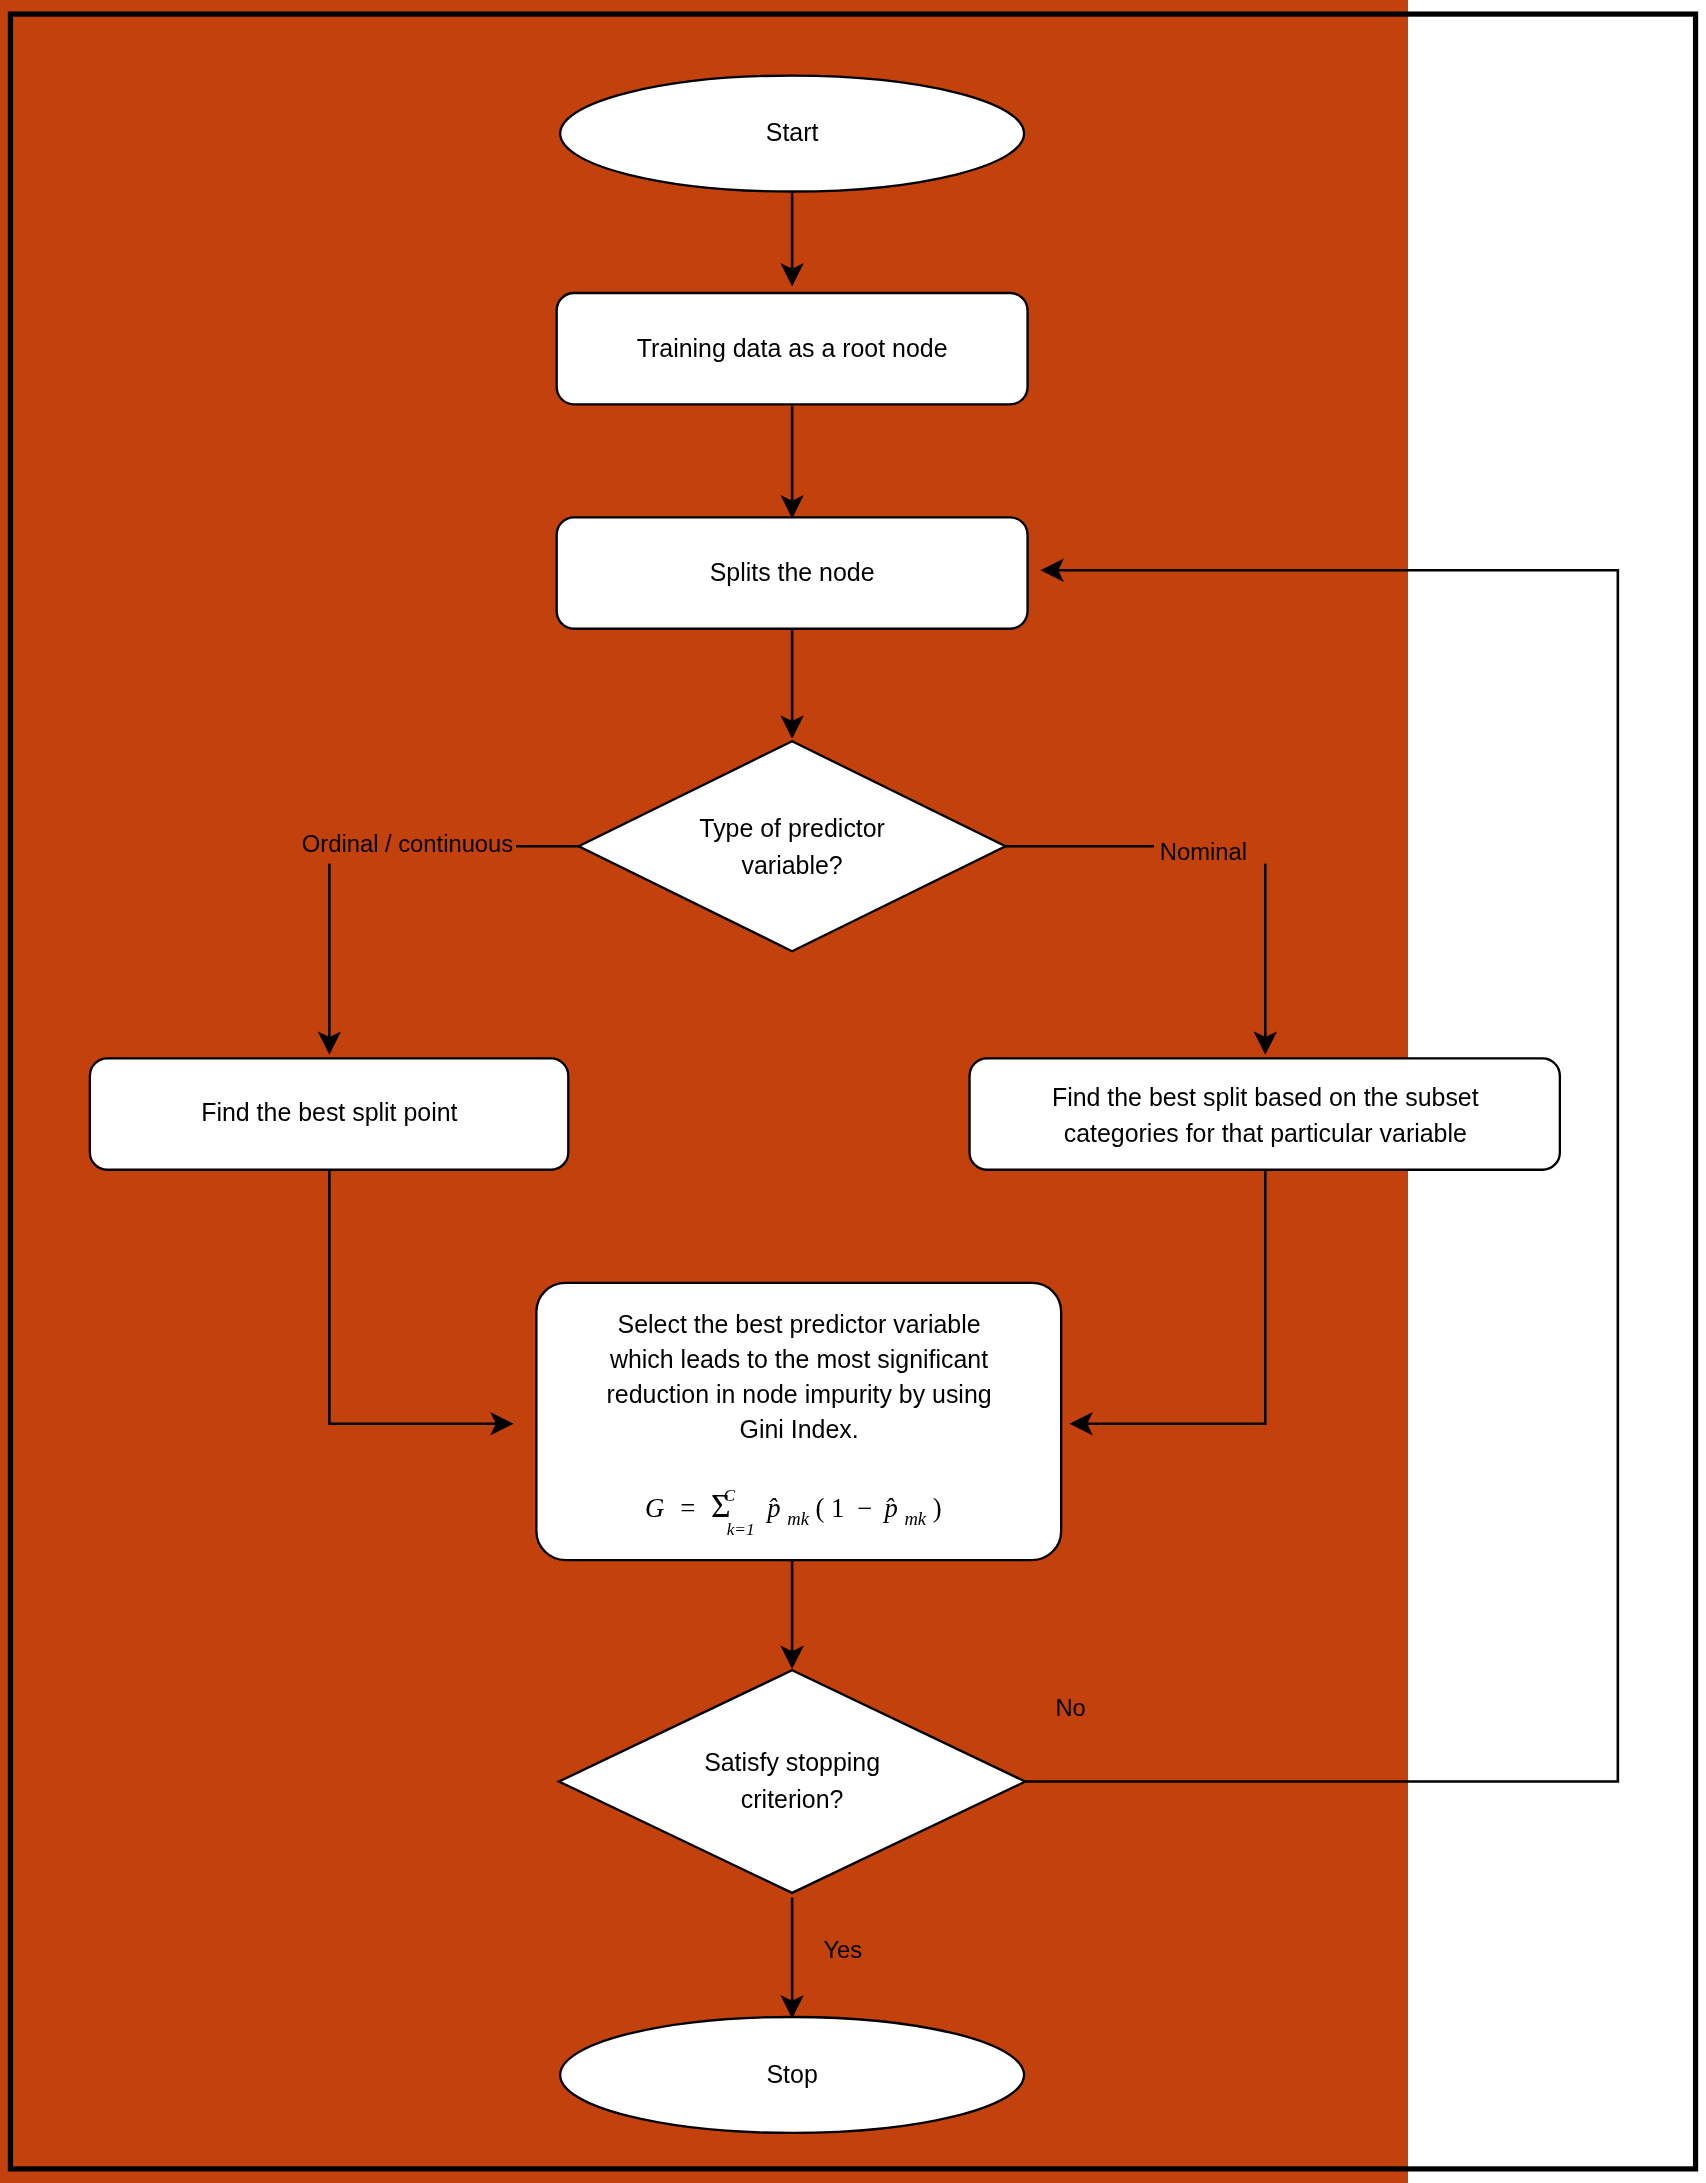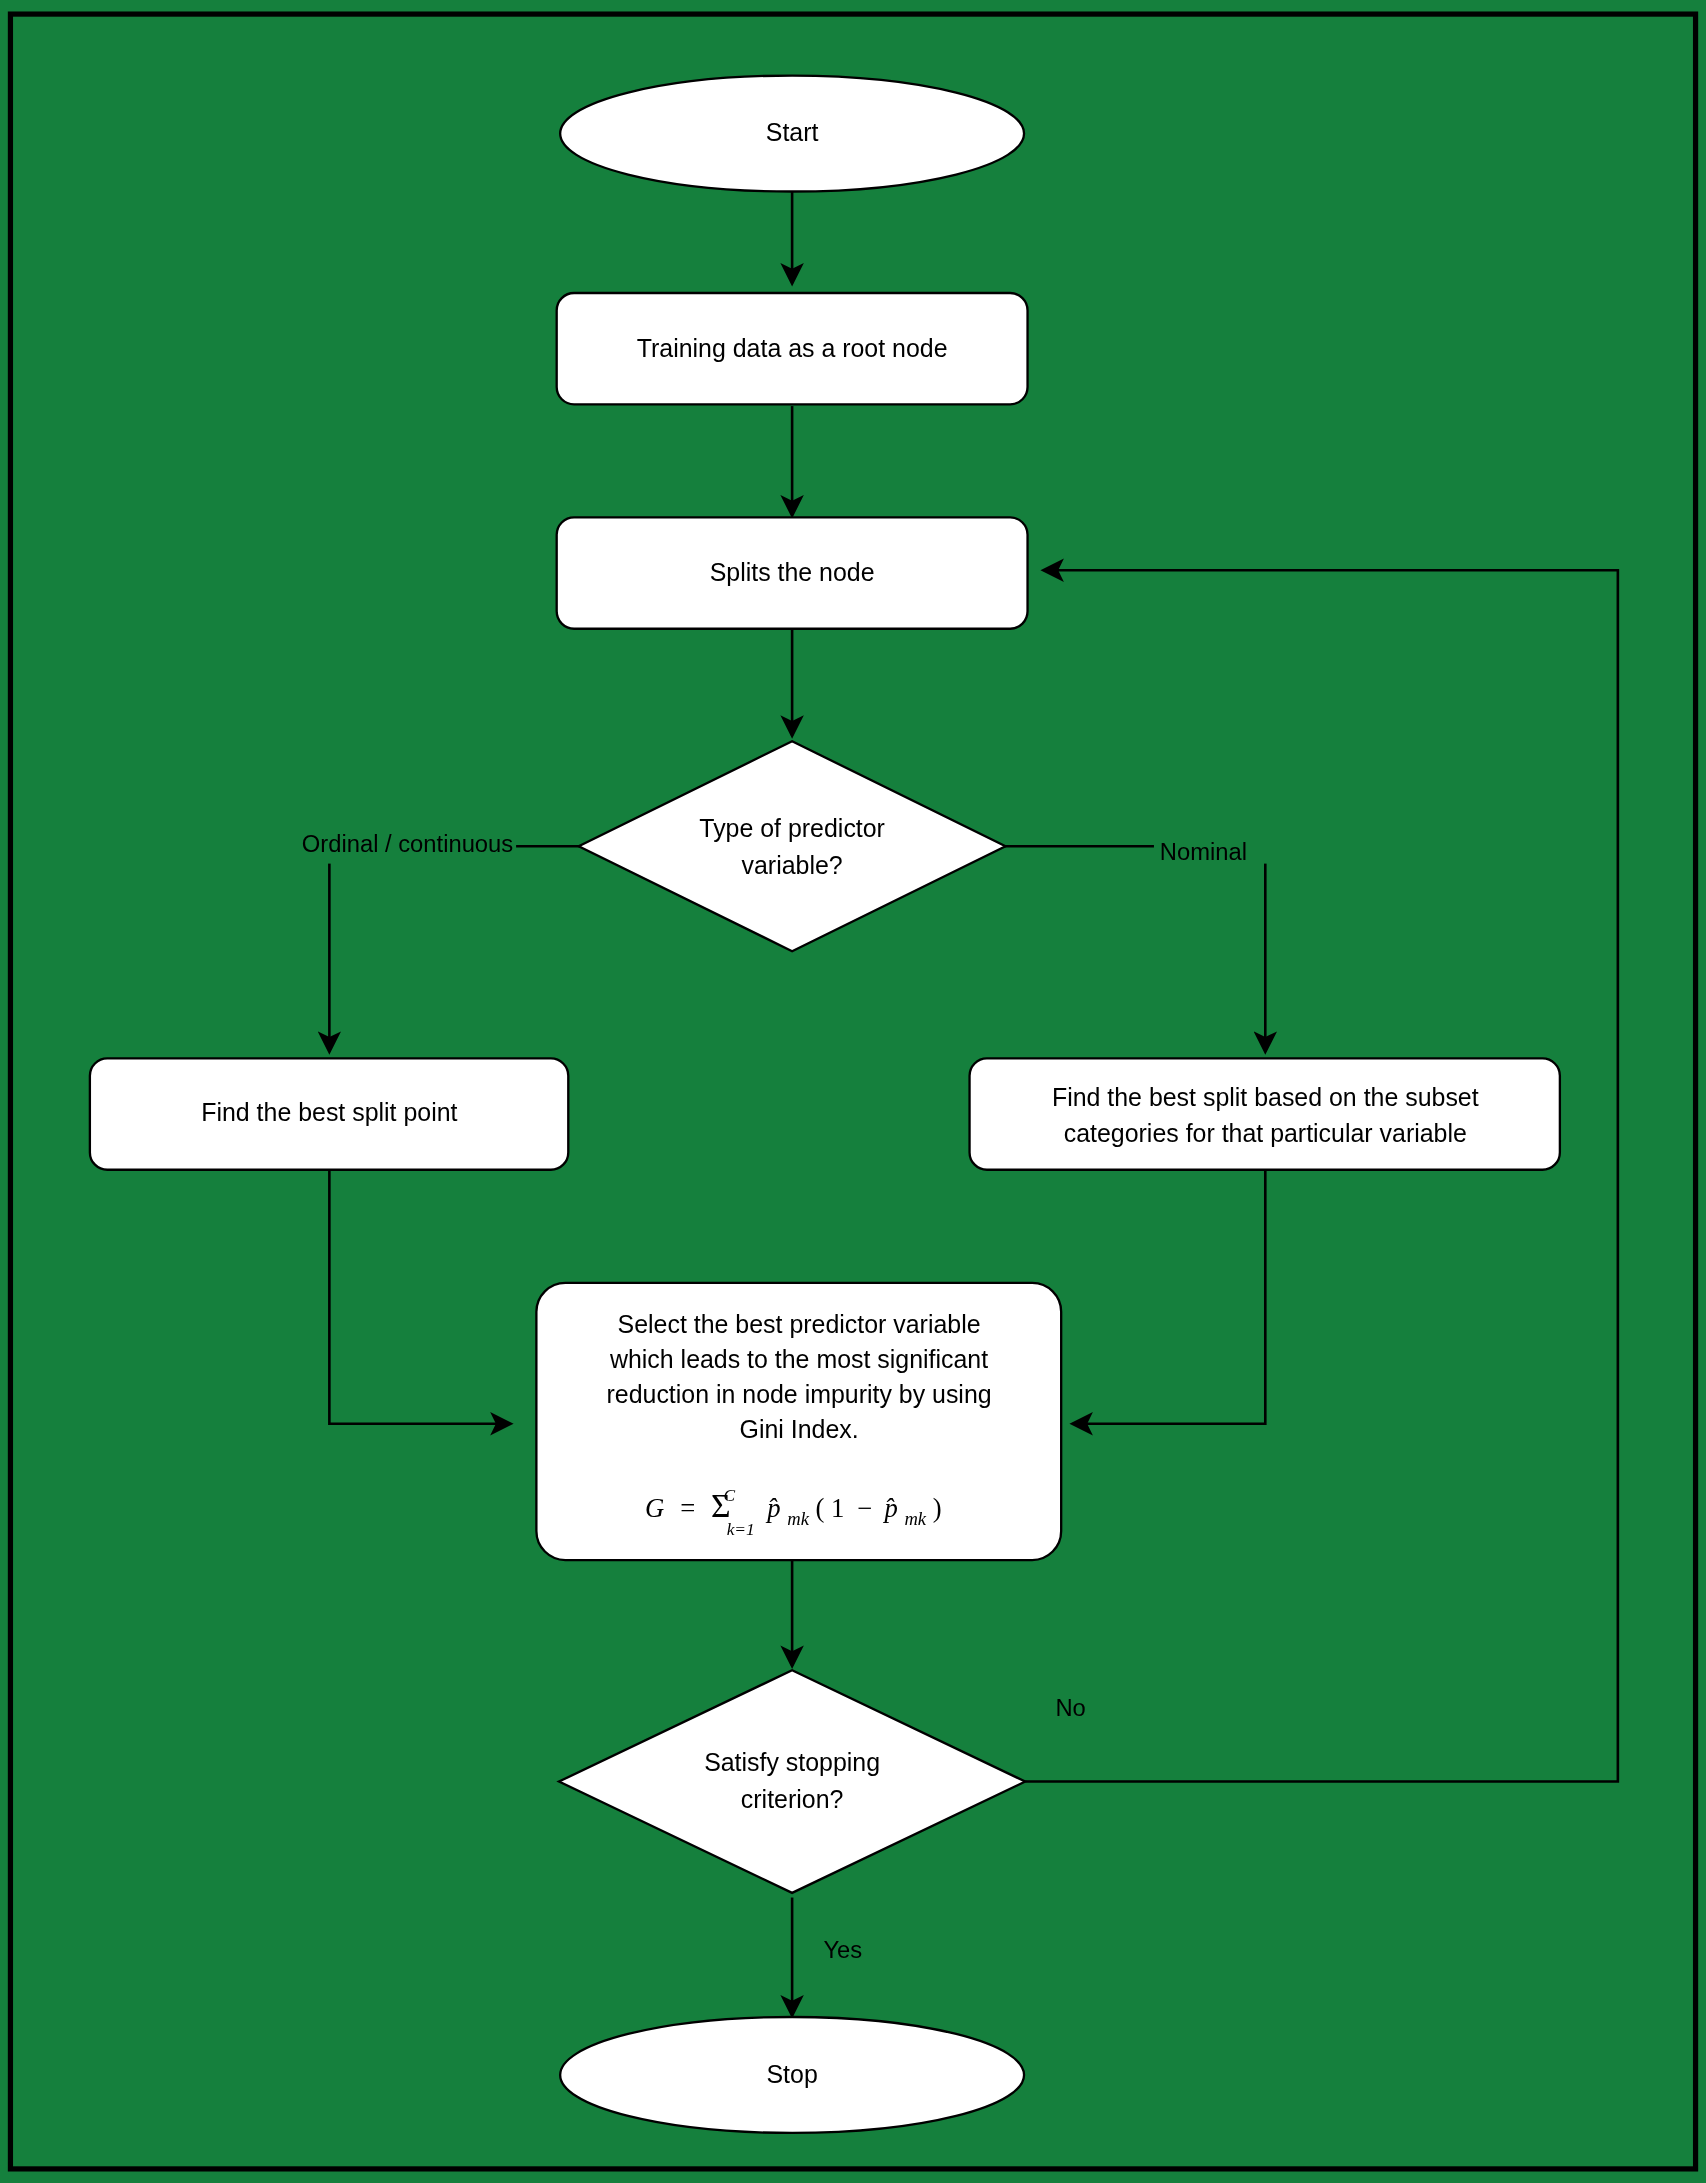--- a/index.html
+++ b/index.html
@@ -2,23 +2,23 @@
 <html style="font-size:9.3px"><head>
 <meta charset="utf-8">
 <style>
   html, body {
     margin: 0;
     padding: 0;
     background: #ffffff;
   }
   #canvas {
     position: relative;
-    width: 1706px;
+    width: 1408px;
     height: 2183px;
-    background: #15803d;
+    background: #c2410c;
     font-family: "Liberation Sans", sans-serif;
   }
   svg#flow {
     position: absolute;
     top: 0;
     left: 0;
     width: 1706px;
     height: 2183px;
     display: block;
   }

